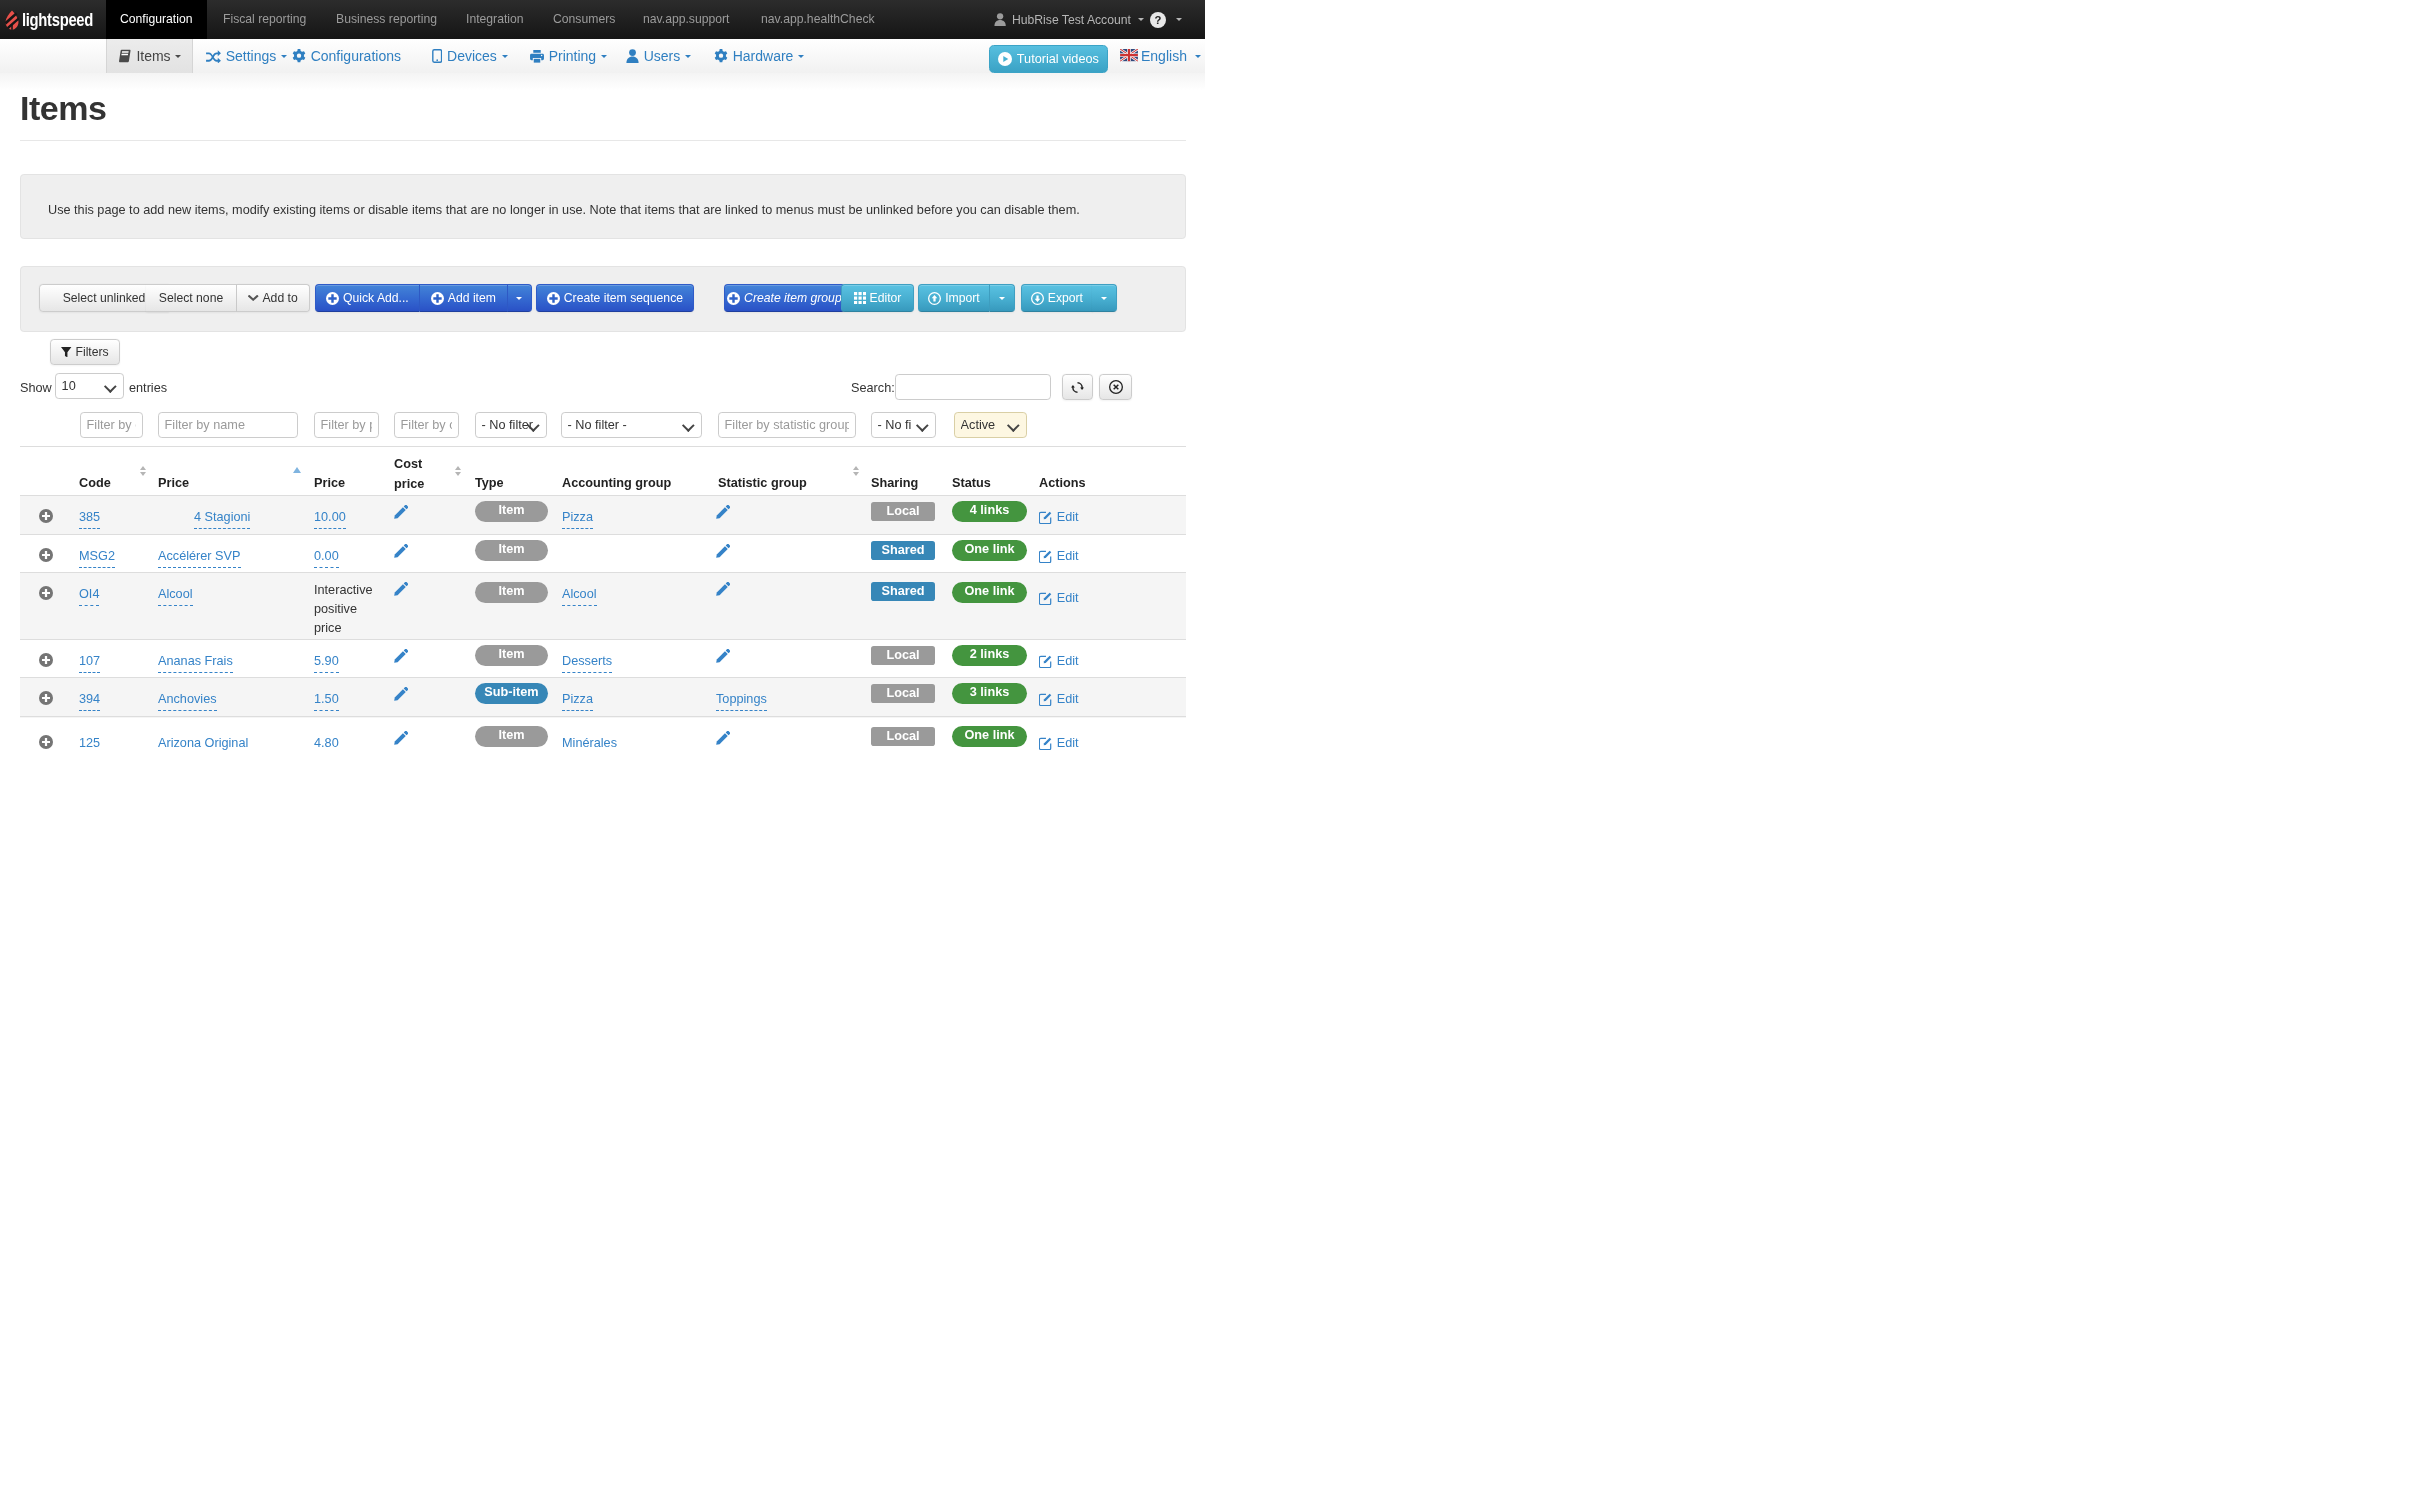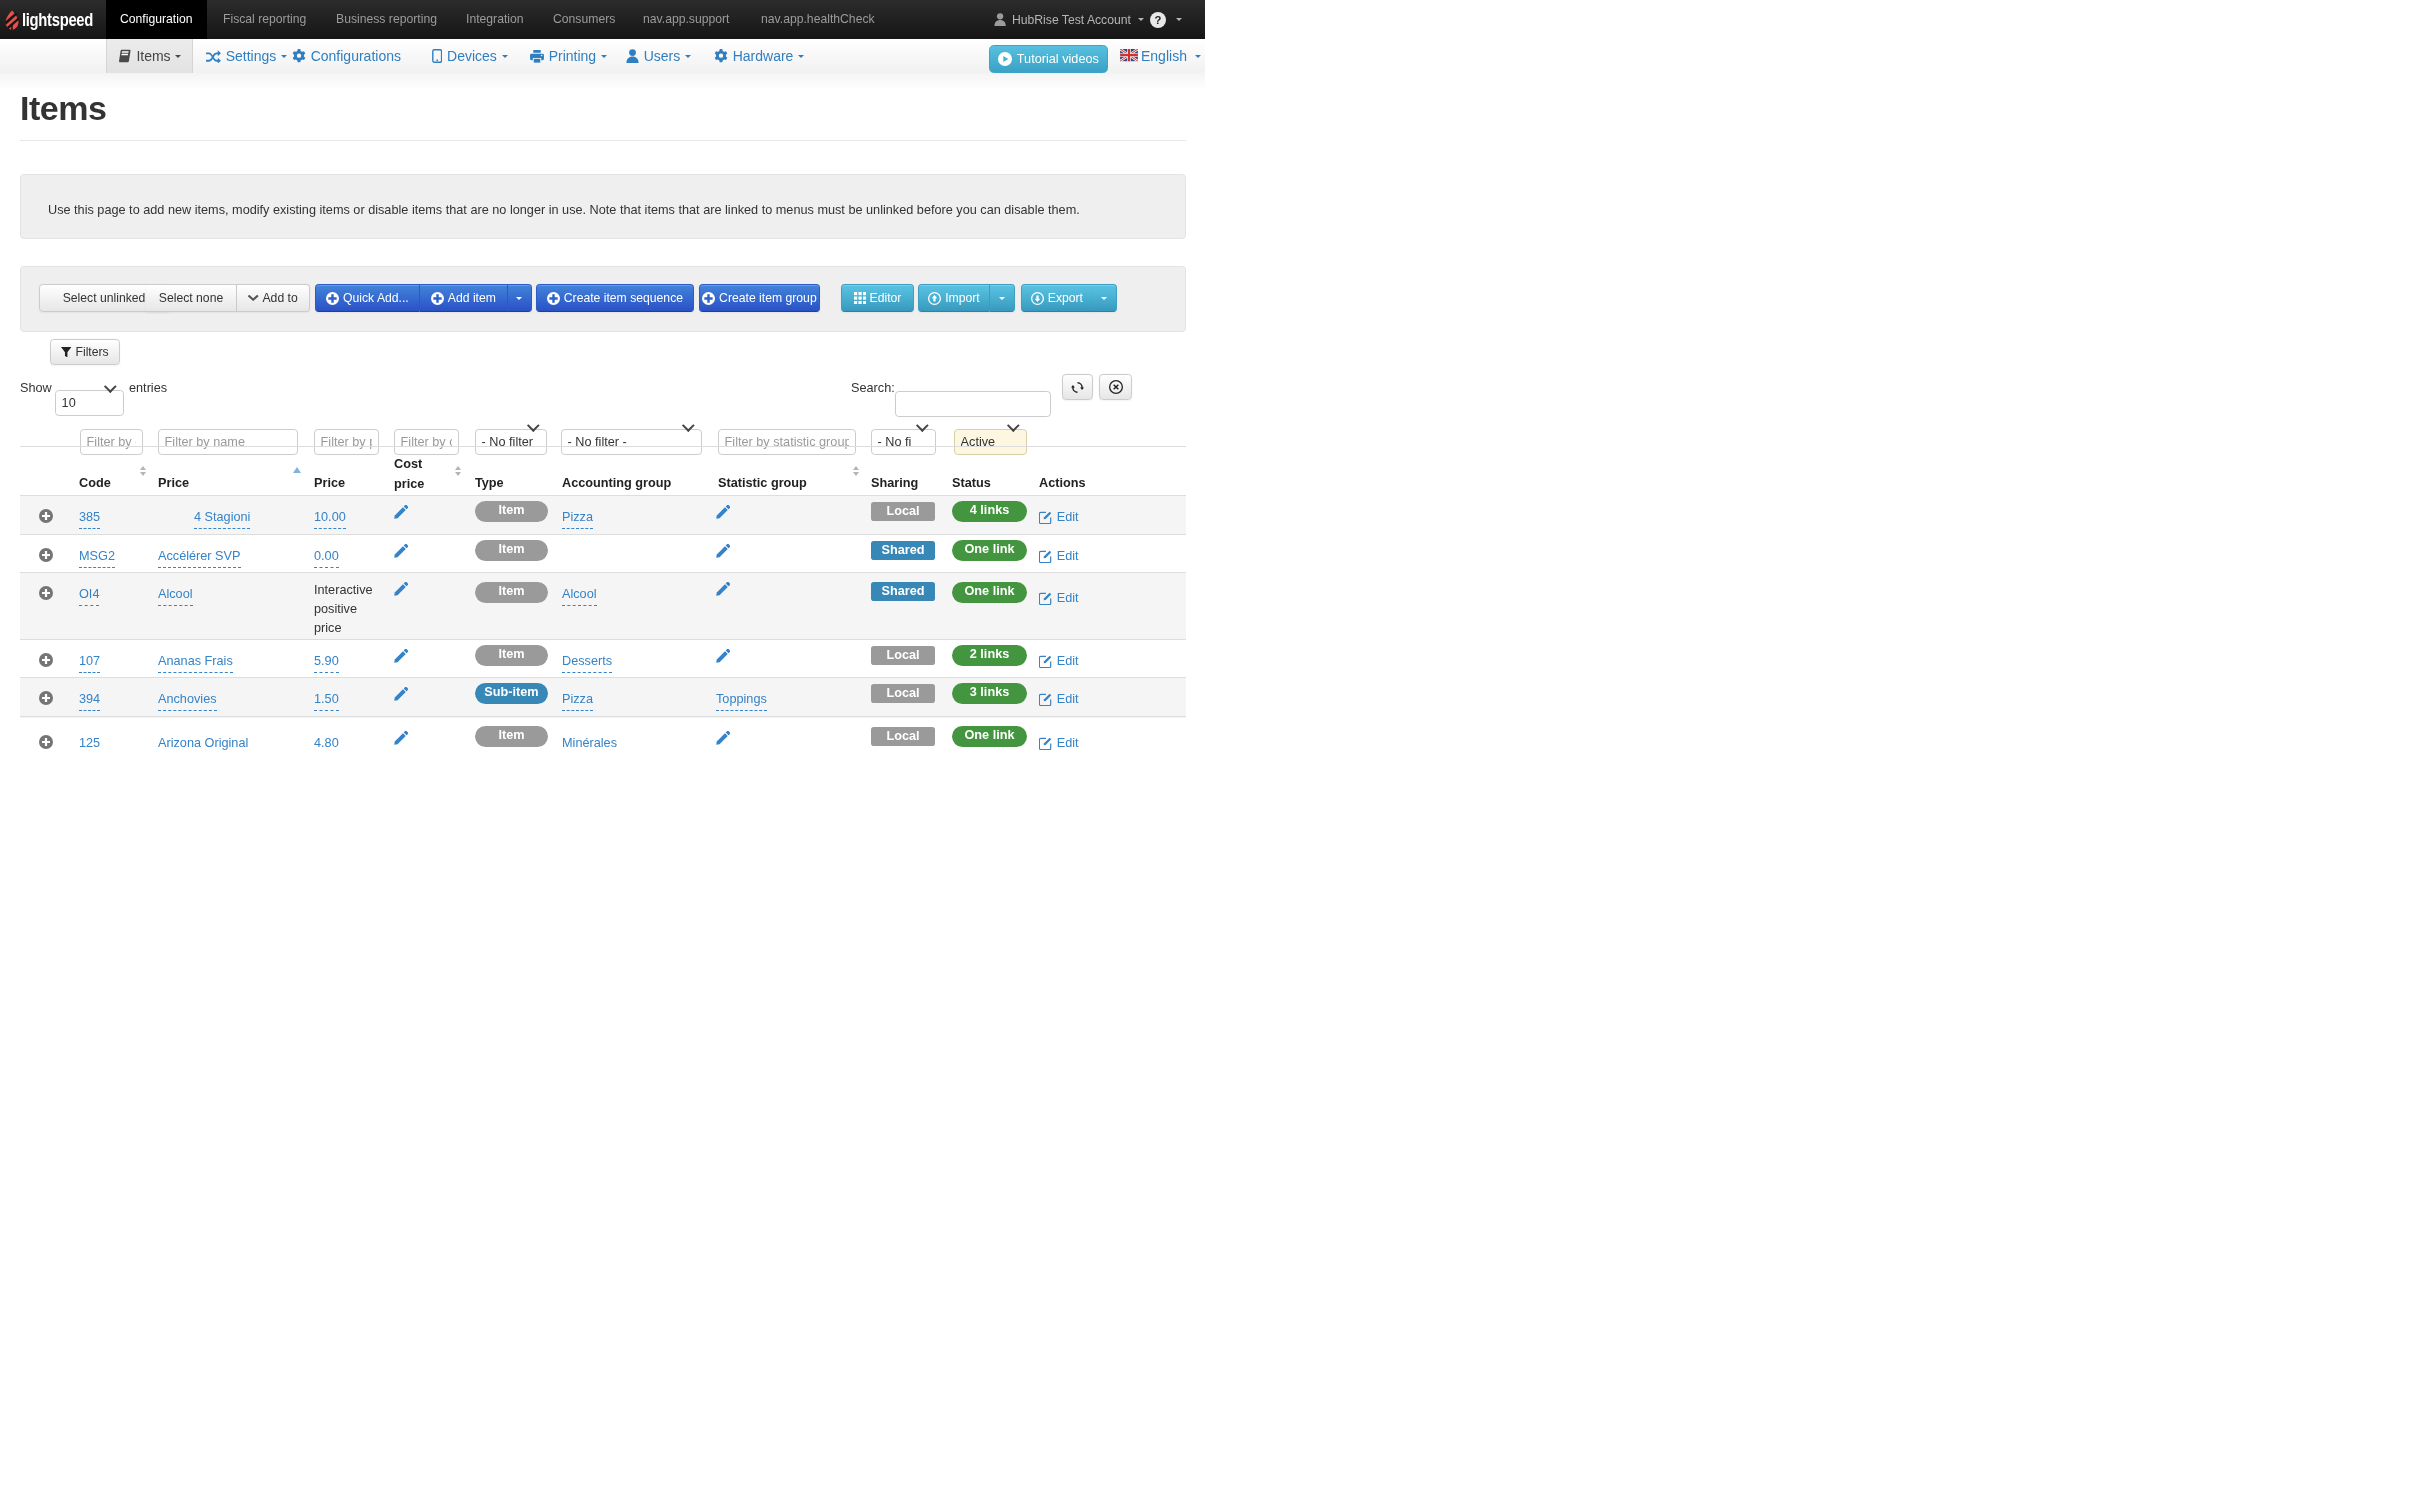--- a/index.html
+++ b/index.html
@@ -32,21 +32,21 @@
 
 .btn { position:absolute; top:284px; height:28px; box-sizing:border-box; border:0.9px solid #ccc; border-radius:3.8px; background:linear-gradient(180deg,#ffffff,#e6e6e6); color:#333; font-size:12.2px; display:flex; align-items:center; justify-content:center; white-space:nowrap; box-shadow:inset 0 0.9px 0 rgba(255,255,255,.2), 0 0.9px 1.9px rgba(0,0,0,.05); }
 .btn .ic { margin-right:3.8px; display:flex; }
 .btnb { background:linear-gradient(180deg,#4384d8 0%,#3468d0 55%,#2a51c6 100%); border-color:#2f5bc8 #2f5bc8 #1f3f9e; color:#fff; }
 .btnt { background:linear-gradient(180deg,#5ac2e2 0%,#47aed0 55%,#3799bd 100%); border-color:#3f9fc2 #3f9fc2 #2f82a0; color:#fff; }
 .grp-l { border-top-right-radius:0; border-bottom-right-radius:0; }
 .grp-m { border-radius:0; border-left:none; }
 .grp-r { border-top-left-radius:0; border-bottom-left-radius:0; border-left:none; }
 
 .rowlabel { position:absolute; font-size:12.7px; color:#333; }
-input.f, select.f { position:absolute; height:24.5px; border:0.9px solid #ccc; border-radius:3.8px; background:#fff; font-family:"Liberation Sans",sans-serif; font-size:12.7px; color:#333; padding:0 5.6px; outline:none; appearance:none;margin-top:17px; -webkit-appearance:none; }
+input.f, select.f { position:absolute; height:24.5px; border:0.9px solid #ccc; border-radius:3.8px; background:#fff; font-family:"Liberation Sans",sans-serif; font-size:12.7px; color:#333; padding:0 5.6px; outline:none; appearance:none; -webkit-appearance:none; }
 input.f::placeholder { color:#9a9a9a; opacity:1; }
 .selwrap { position:absolute; }
 .selwrap select { position:static; width:100%; height:26px; }
 .selwrap:after { content:""; position:absolute; right:9.4px; top:8.5px; width:6.6px; height:6.6px; border-right:2.3px solid #444; border-bottom:2.3px solid #444; transform:rotate(45deg); }
 
 #tbl { position:absolute; left:20px; top:446px; width:1166px; }
 .hdr { position:absolute; font-weight:bold; font-size:12.7px; color:#222; }
 .trow { position:absolute; left:0; width:1166px; border-top:0.9px solid #ddd; }
 .striped { background:#f5f5f5; }
 a.lnk { color:#3583c8; text-decoration:none; border-bottom:0.9px dashed #3583c8; padding-bottom:3.8px; }
@@ -205,21 +205,21 @@
         <circle cx="7" cy="7" r="7" fill="#fff"></circle>
         <path d="M5.7 2.5 h2.6 v3.2 h3.2 v2.6 h-3.2 v3.2 h-2.6 v-3.2 h-3.2 v-2.6 h3.2 z" fill="#2e62c8"></path>
       </svg>Add item</div>
   <div class="btn btnb grp-r" style="left:508px; width:23.5px;">
       <span class="caret" style="margin-left:0;"></span>
     </div>
   <div class="btn btnb" style="left:536px; width:158px;"><svg class="ic" width="13" height="13" viewBox="0 0 14 14">
         <circle cx="7" cy="7" r="7" fill="#fff"></circle>
         <path d="M5.7 2.5 h2.6 v3.2 h3.2 v2.6 h-3.2 v3.2 h-2.6 v-3.2 h-3.2 v-2.6 h3.2 z" fill="#2e62c8"></path>
       </svg>Create item sequence</div>
-  <div class="btn btnb" style="left:699px; width:121px;"><svg class="ic" width="13" height="13" viewBox="0 0 14 14">
+  <div class="btn btnb" style="left:724px; width:121px;font-style:italic;"><svg class="ic" width="13" height="13" viewBox="0 0 14 14">
         <circle cx="7" cy="7" r="7" fill="#fff"></circle>
         <path d="M5.7 2.5 h2.6 v3.2 h3.2 v2.6 h-3.2 v3.2 h-2.6 v-3.2 h-3.2 v-2.6 h3.2 z" fill="#2e62c8"></path>
       </svg>Create item group</div>
   <div class="btn btnt" style="left:841px; width:73px;"><svg class="ic" width="12.2" height="12.2" viewBox="0 0 13 13" fill="#fff">
         <rect x="0" y="0" width="3.4" height="3.4"></rect>
         <rect x="4.8" y="0" width="3.4" height="3.4"></rect>
         <rect x="9.6" y="0" width="3.4" height="3.4"></rect>
         <rect x="0" y="4.8" width="3.4" height="3.4"></rect>
         <rect x="4.8" y="4.8" width="3.4" height="3.4"></rect>
         <rect x="9.6" y="4.8" width="3.4" height="3.4"></rect>

